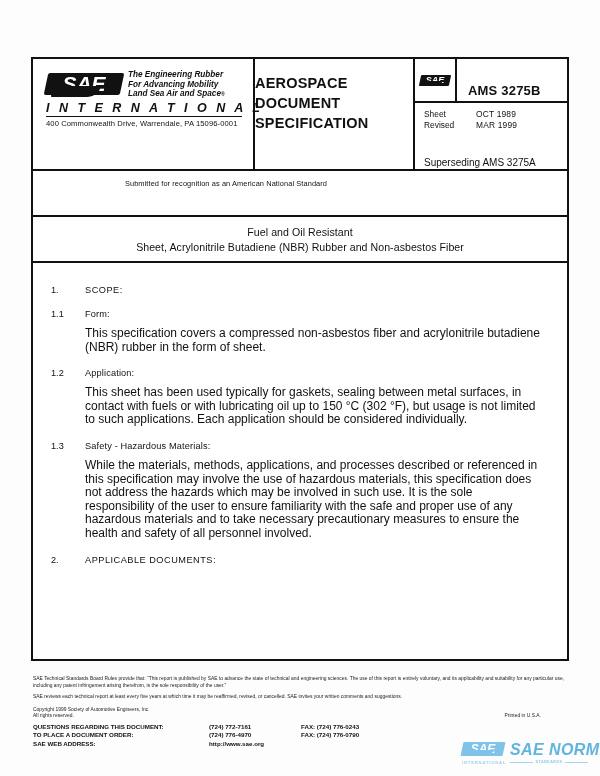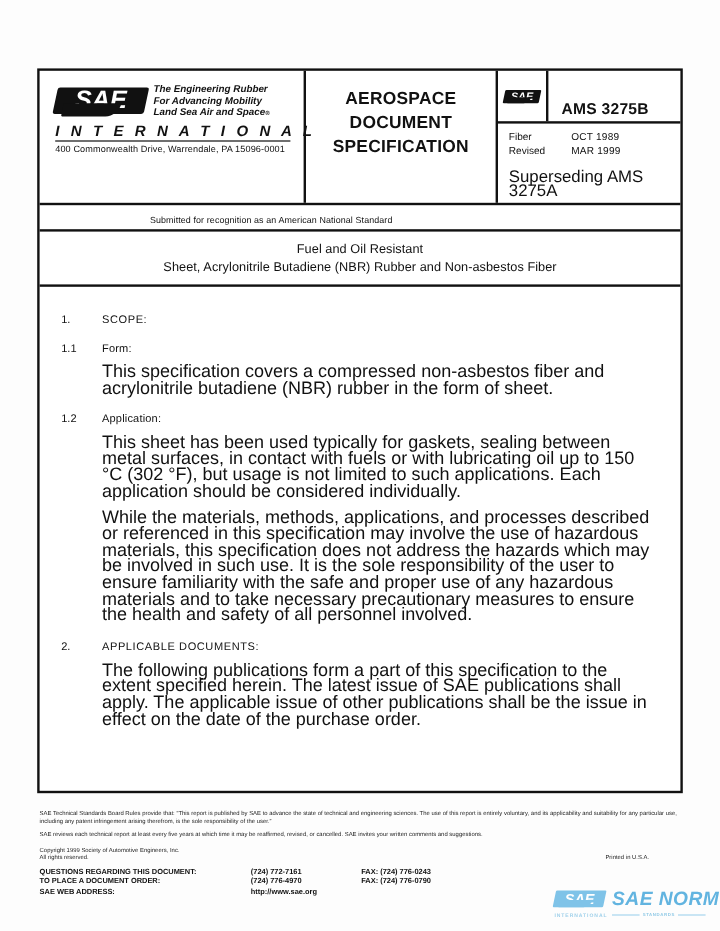--- a/index.html
+++ b/index.html
@@ -148,21 +148,21 @@
     color: #111;
     letter-spacing: 0.1px;
     white-space: nowrap;
   }
 
   
   .doc-type {
     position: absolute;
     left: 0; right: 0;
     top: 14px;
-    text-align: center;
+    text-align: left;
     font-size: 14.5px;
     font-weight: bold;
     line-height: 20px;
     letter-spacing: 0.2px;
     color: #111;
   }
   .doc-type div { white-space: nowrap; }
 
   
   .id-cell {
@@ -230,28 +230,28 @@
     font-size: 8.4px;
     line-height: 10.6px;
     color: #111;
   }
   .dates-row {
     display: flex;
   }
   .dates-row .lbl { width: 52px; }
   .dates-row .val { letter-spacing: 0.2px; }
   .superseding {
-    margin-top: 12px;
-    font-size: 14px;
+    margin-top: 28px;
+    font-size: 10px;
     color: #111;
   }
 
   
   .submit-band {
-    height: 22px;
+    height: 46px;
     border-bottom: 2px solid #111;
     box-sizing: border-box;
     position: relative;
   }
   .submit-text {
     position: absolute;
     left: 0;
     top: 8px;
     width: 386px;
     text-align: center;
@@ -284,21 +284,21 @@
     margin-top: 14px;
     font-size: 9.2px;
     color: #111;
   }
   .sec-head:first-child { margin-top: 6px; }
   .sec-num { width: 34px; flex: none; }
   .sec-title { letter-spacing: 0.15px; }
   .sec-title.caps { letter-spacing: 0.5px; }
   .para {
     margin: 8px 0 0 34px;
-    font-size: 15px;
+    font-size: 12px;
     line-height: 13.6px;
     color: #111;
     text-align: left;
   }
 
   
   .legal {
     position: absolute;
     left: 33px;
     top: 676px;
@@ -462,21 +462,21 @@
             <div class="mini-mark">
               <div class="slab"></div>
               <div class="letters">SAE</div>
               <div class="swoosh"></div>
             </div>
           </div>
           <div class="id-number">AMS 3275B</div>
         </div>
         <div class="dates-cell">
           <div class="dates-row">
-            <div class="lbl">Fiber</div>
+            <div class="lbl">Sheet</div>
             <div class="val">OCT 1989</div>
           </div>
           <div class="dates-row">
             <div class="lbl">Revised</div>
             <div class="val">MAR 1999</div>
           </div>
           <div class="superseding">Superseding AMS 3275A</div>
         </div>
       </div>
     </div>
@@ -498,26 +498,29 @@
         <div class="sec-head">
           <div class="sec-num">1.1</div>
           <div class="sec-title">Form:</div>
         </div>
         <div class="para">This specification covers a compressed non-asbestos fiber and acrylonitrile butadiene (NBR) rubber in the form of sheet.</div>
         <div class="sec-head">
           <div class="sec-num">1.2</div>
           <div class="sec-title">Application:</div>
         </div>
         <div class="para">This sheet has been used typically for gaskets, sealing between metal surfaces, in contact with fuels or with lubricating oil up to 150 °C (302 °F), but usage is not limited to such applications.  Each application should be considered individually.</div>
+        <div class="sec-head">
+          <div class="sec-num">1.3</div>
+          <div class="sec-title">Safety - Hazardous Materials:</div>
+        </div>
         <div class="para">While the materials, methods, applications, and processes described or referenced in this specification may involve the use of hazardous materials, this specification does not address the hazards which may be involved in such use.  It is the sole responsibility of the user to ensure familiarity with the safe and proper use of any hazardous materials and to take necessary precautionary measures to ensure the health and safety of all personnel involved.</div>
         <div class="sec-head">
           <div class="sec-num">2.</div>
           <div class="sec-title caps">APPLICABLE DOCUMENTS:</div>
         </div>
-        <div class="para">The following publications form a part of this specification to the extent specified herein. The latest issue of SAE publications shall apply. The applicable issue of other publications shall be the issue in effect on the date of the purchase order.</div>
       </div>
 
   </div>
 
   <div class="legal">
     <p>SAE Technical Standards Board Rules provide that: “This report is published by SAE to advance the state of technical and engineering sciences.  The use of this report is entirely voluntary, and its applicability and suitability for any particular use, including any patent infringement arising therefrom, is the sole responsibility of the user.”</p>
     <p class="review">SAE reviews each technical report at least every five years at which time it may be reaffirmed, revised, or cancelled.  SAE invites your written comments and suggestions.</p>
     <div class="copy-line">
       <div>Copyright 1999 Society of Automotive Engineers, Inc.</div>
       <div>All rights reserved.</div>

